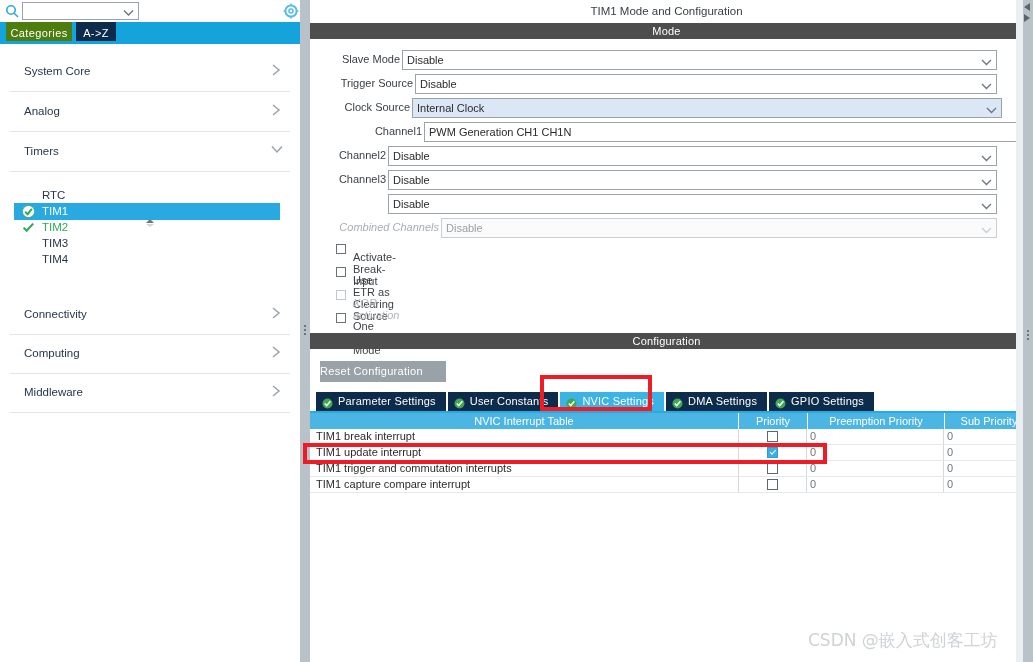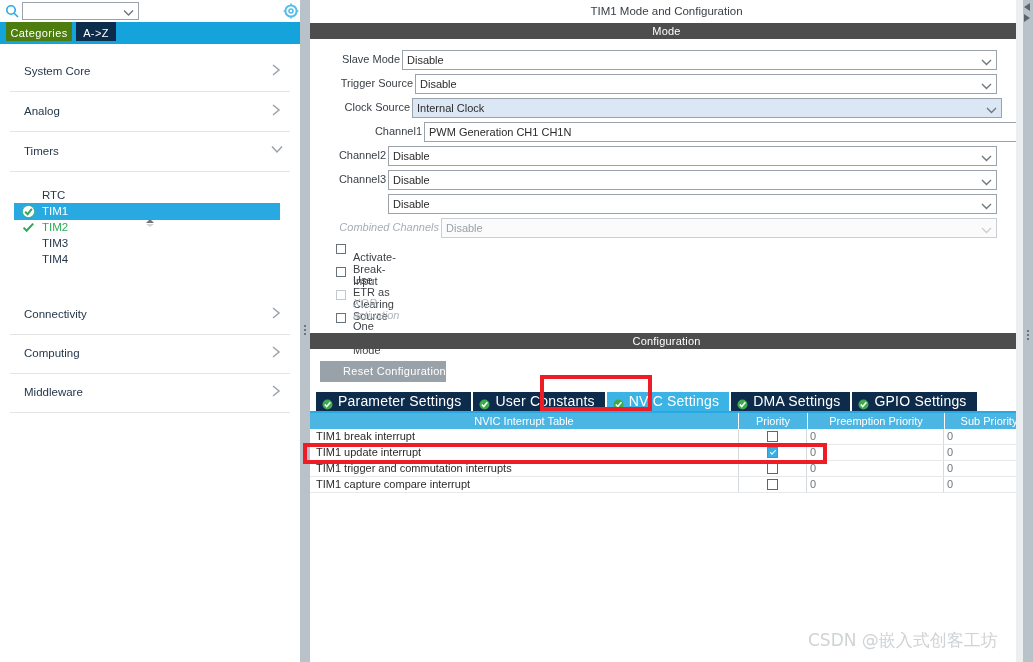--- a/index.html
+++ b/index.html
@@ -64,26 +64,26 @@
   .combo.dim{background:#fbfbfb;border-color:#c8ced3;color:#9aa0a6;}
 
   .chk-row{position:absolute;height:15px;font-size:11px;color:#3a3f44;}
   .chk-box{position:absolute;left:0;top:1px;width:10px;height:10px;
     border:1px solid #6a7279;background:#fff;box-sizing:border-box;}
   .chk-box.dim{border-color:#c3c8cc;}
   .chk-lbl{position:absolute;left:17px;top:0;margin-top:8px;}
   .chk-lbl.dim{color:#b0b6bb;font-style:italic;}
 
   .reset-btn{position:absolute;left:320px;top:361px;width:126px;height:21px;
-    background:#9aa2a9;color:#ffffff;font-size:11px;text-align:right;line-height:21px;
+    background:#9aa2a9;color:#ffffff;font-size:11px;text-align:left;line-height:21px;
     letter-spacing:.3px;cursor:default;}
 
   .cfg-tabs{position:absolute;left:316px;top:392px;height:19px;}
   .ctab{position:relative;float:left;height:19px;line-height:19px;
-    background:#0d2b4a;color:#ffffff;font-size:14px;padding:0 10px 0 22px;
+    background:#0d2b4a;color:#ffffff;font-size:11px;padding:0 10px 0 22px;
     margin-right:2px;cursor:default;letter-spacing:.2px;}
   .ctab.active{background:#3cb3e5;}
   .ctab .gck{position:absolute;left:6px;top:4px;width:11px;height:11px;}
   .cfg-tabs-underline{position:absolute;left:310px;top:411px;width:713px;height:2px;background:#29a9e1;}
 
   
   .nvic-table{position:absolute;left:310px;top:413px;width:713px;}
   .nvic-head{position:relative;height:16px;}
   .nvic-head .hc{position:absolute;top:0;height:16px;line-height:16px;background:#4bb5e3;
     color:#ffffff;font-size:11px;text-align:center;}

